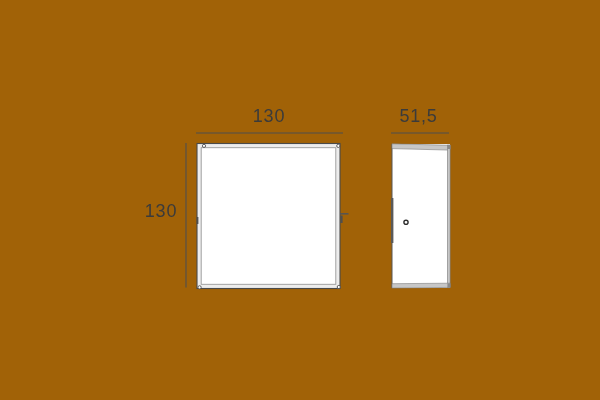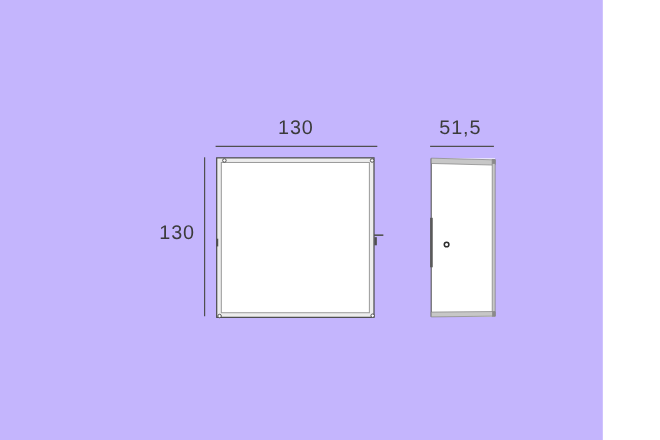--- a/index.html
+++ b/index.html
@@ -2,23 +2,23 @@
 <html><head>
 <meta charset="utf-8">
 <style>
   html, body {
     margin: 0;
     padding: 0;
     background: #ffffff;
   }
   .stage {
     position: relative;
-    width: 548px;
+    width: 600px;
     height: 400px;
-    background: #c4b5fd;
+    background: #a16207;
     overflow: hidden;
     font-family: "Liberation Sans", sans-serif;
   }
   svg { display: block; }
 
   .dim-label {
     font-family: "Liberation Sans", sans-serif;
     font-size: 18px;
     letter-spacing: 0.8px;
     fill: #3b3b3b;

